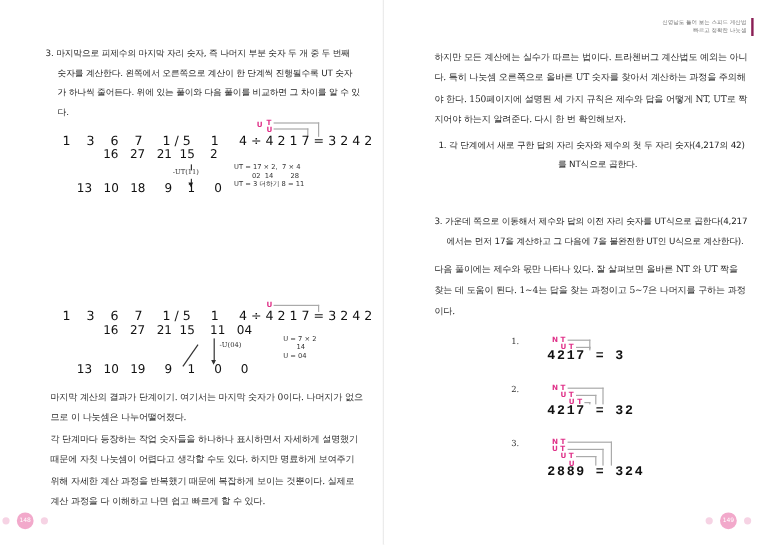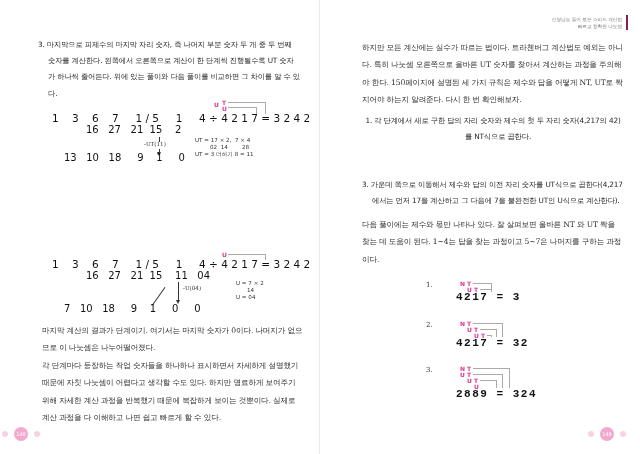--- a/index.html
+++ b/index.html
@@ -67,21 +67,21 @@
 
   <div>
     <span class="pink" style="left:222px; top:251px;">U</span>
     <div class="bracket" style="left:228px; top:254px; width:38px; height:6px;"></div>
     <div class="math" style="left:52px; top:258px;">1    3    6    7     1 / 5     1     4 ÷ 4 2 1 7 = 3 2 4 2</div>
     <div class="math" style="left:86px; top:270px; font-size:10px;">16   27   21  15    11   04</div>
     <div style="position:absolute; left:152px; top:283px; width:1px; height:22px; background:#333; transform: rotate(35deg); transform-origin: bottom left;"></div>
     <div class="vline" style="left:178px; top:282px; height:20px;"></div>
     <div class="arrow-down" style="left:176px; top:300px;"></div>
     <div class="small" style="left:183px; top:285px; font-family:'DejaVu Serif', serif;">-U(04)</div>
-    <div class="math" style="left:64px; top:303px; font-size:10px;">7   10   18     9    1     0     0</div>
+    <div class="math" style="left:64px; top:303px; font-size:10px;">13   10   19     9    1     0     0</div>
     <div class="small" style="left:236px; top:280px;">U = 7 × 2</div>
     <div class="small" style="left:247px; top:287px;">14</div>
     <div class="small" style="left:236px; top:294px;">U = 04</div>
   </div>
 
   <div class="para serif" style="left:42px; top:322px; width:262px;">마지막 계산의 결과가 단계이기. 여기서는 마지막 숫자가 0이다. 나머지가 없으므로 이 나눗셈은 나누어떨어졌다.</div>
   <div class="para serif" style="left:42px; top:357px; width:262px;">각 단계마다 등장하는 작업 숫자들을 하나하나 표시하면서 자세하게 설명했기 때문에 자칫 나눗셈이 어렵다고 생각할 수도 있다. 하지만 명료하게 보여주기 위해 자세한 계산 과정을 반복했기 때문에 복잡하게 보이는 것뿐이다. 실제로 계산 과정을 다 이해하고 나면 쉽고 빠르게 할 수 있다.</div>
 
   <div class="pagenum" style="left:0px;">
     <span class="dot-l"></span>

